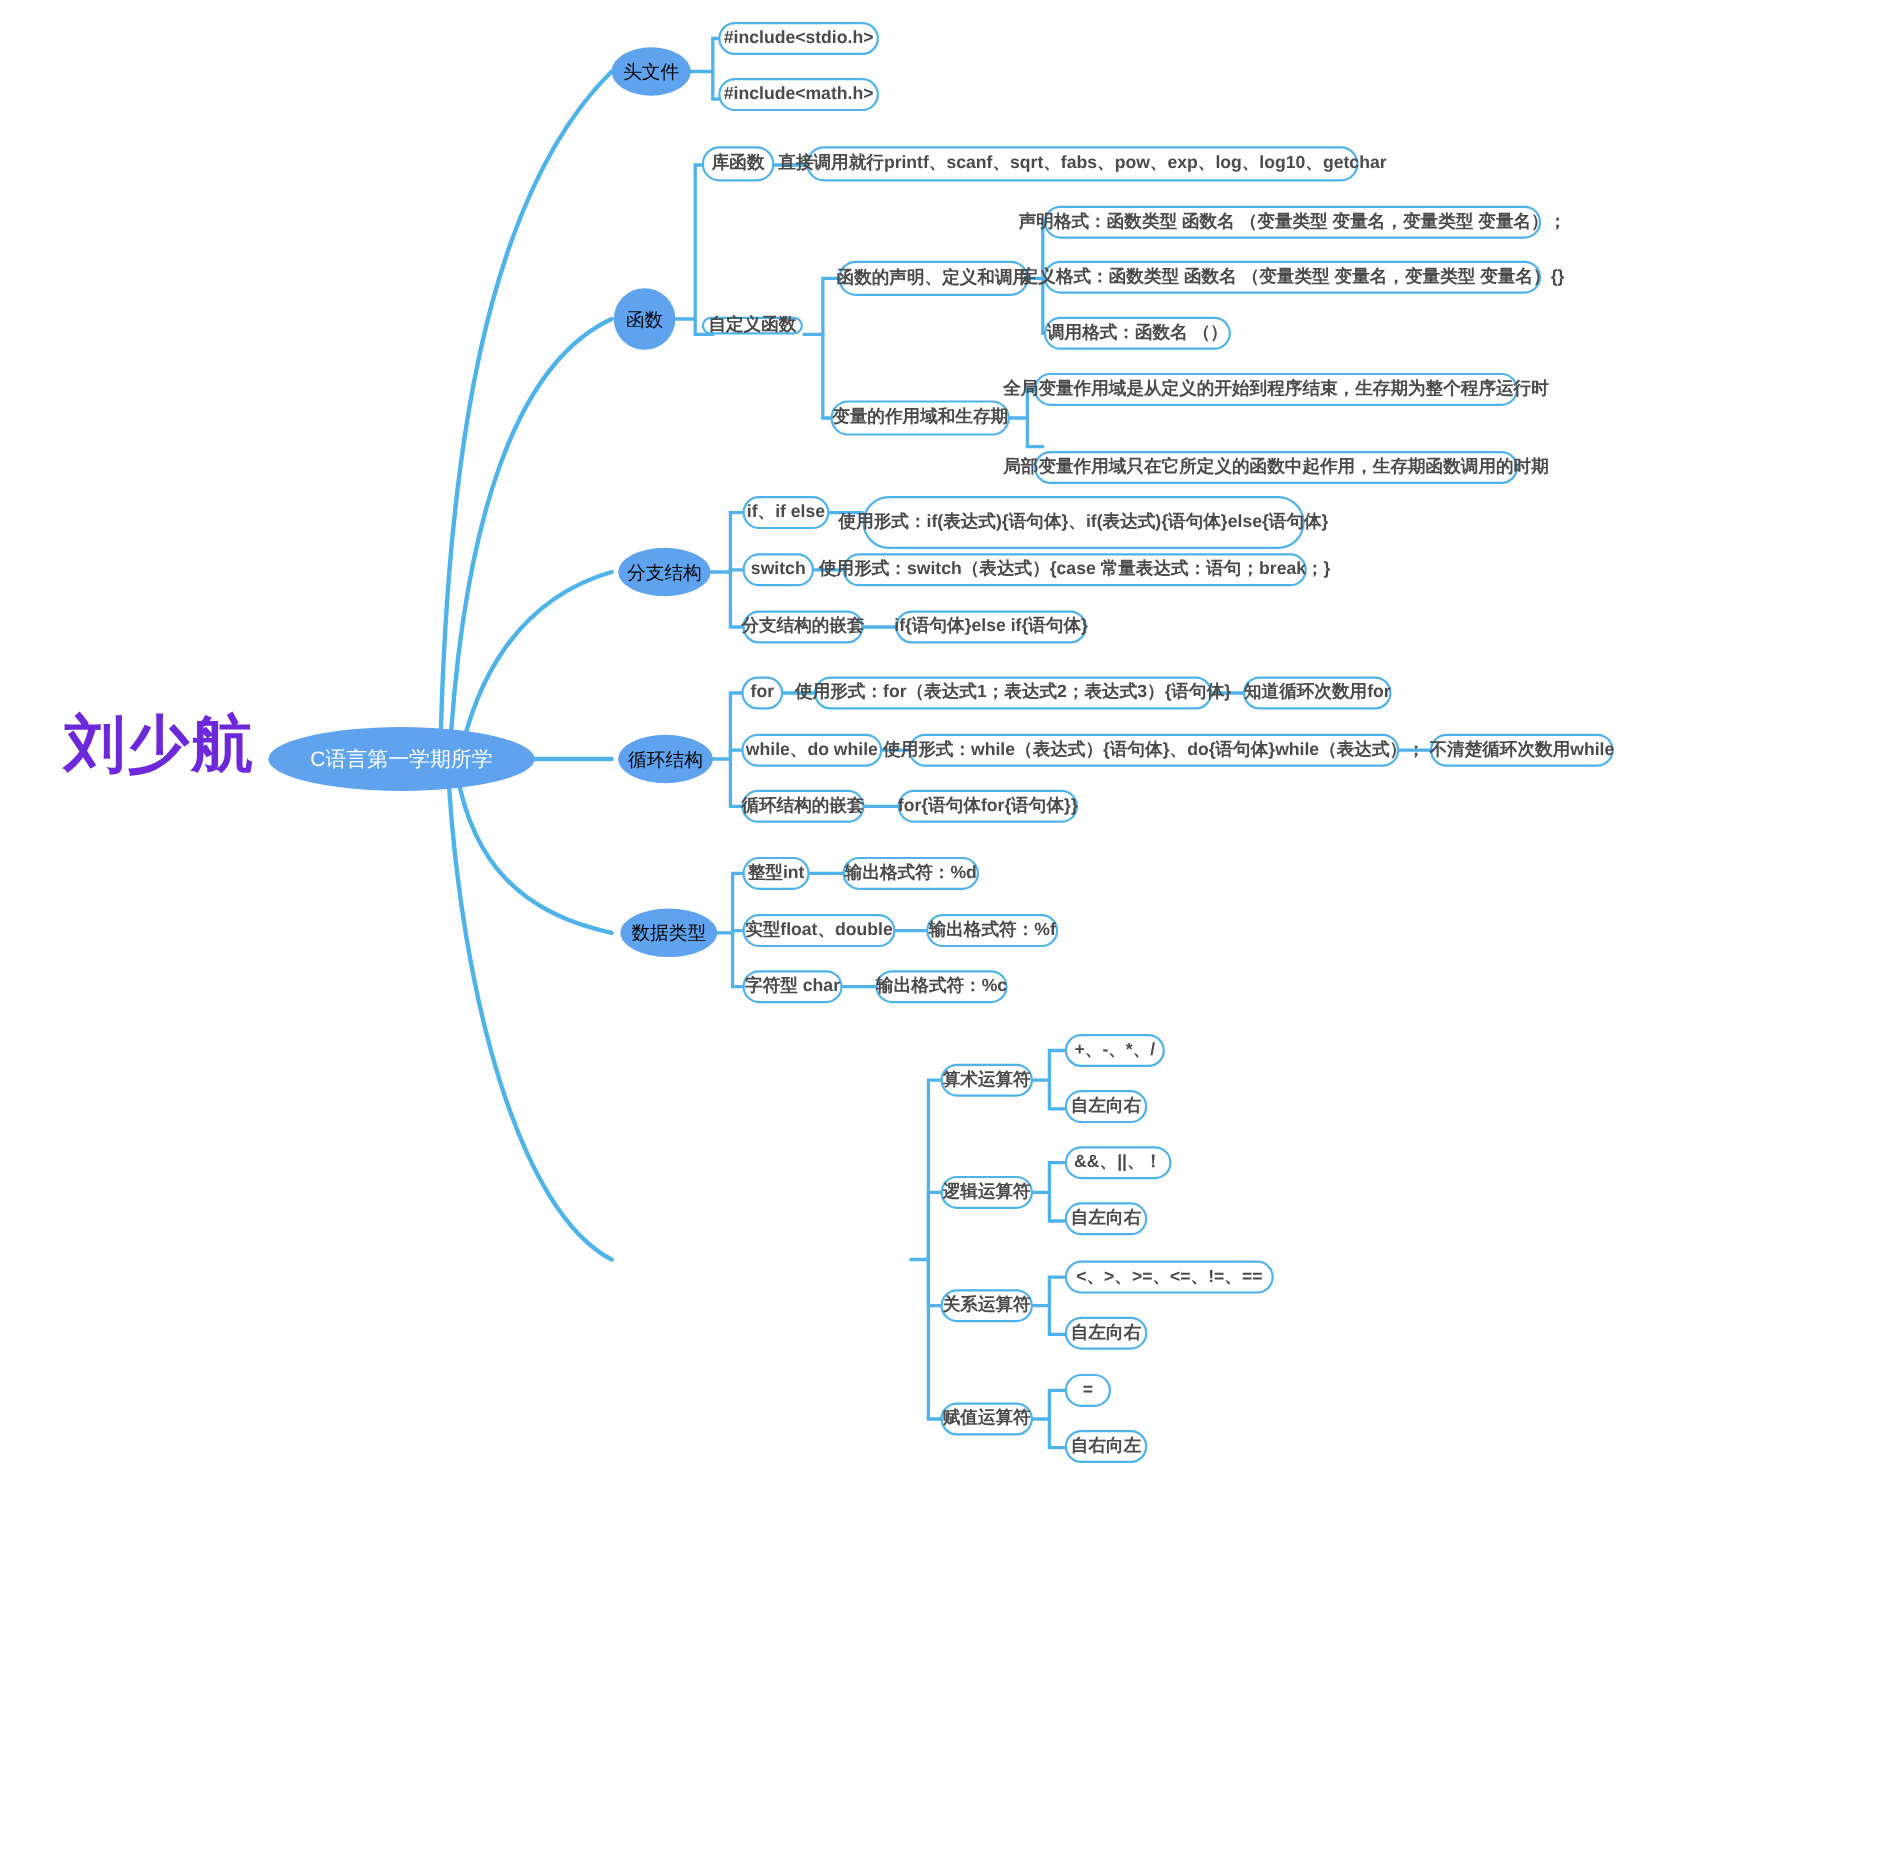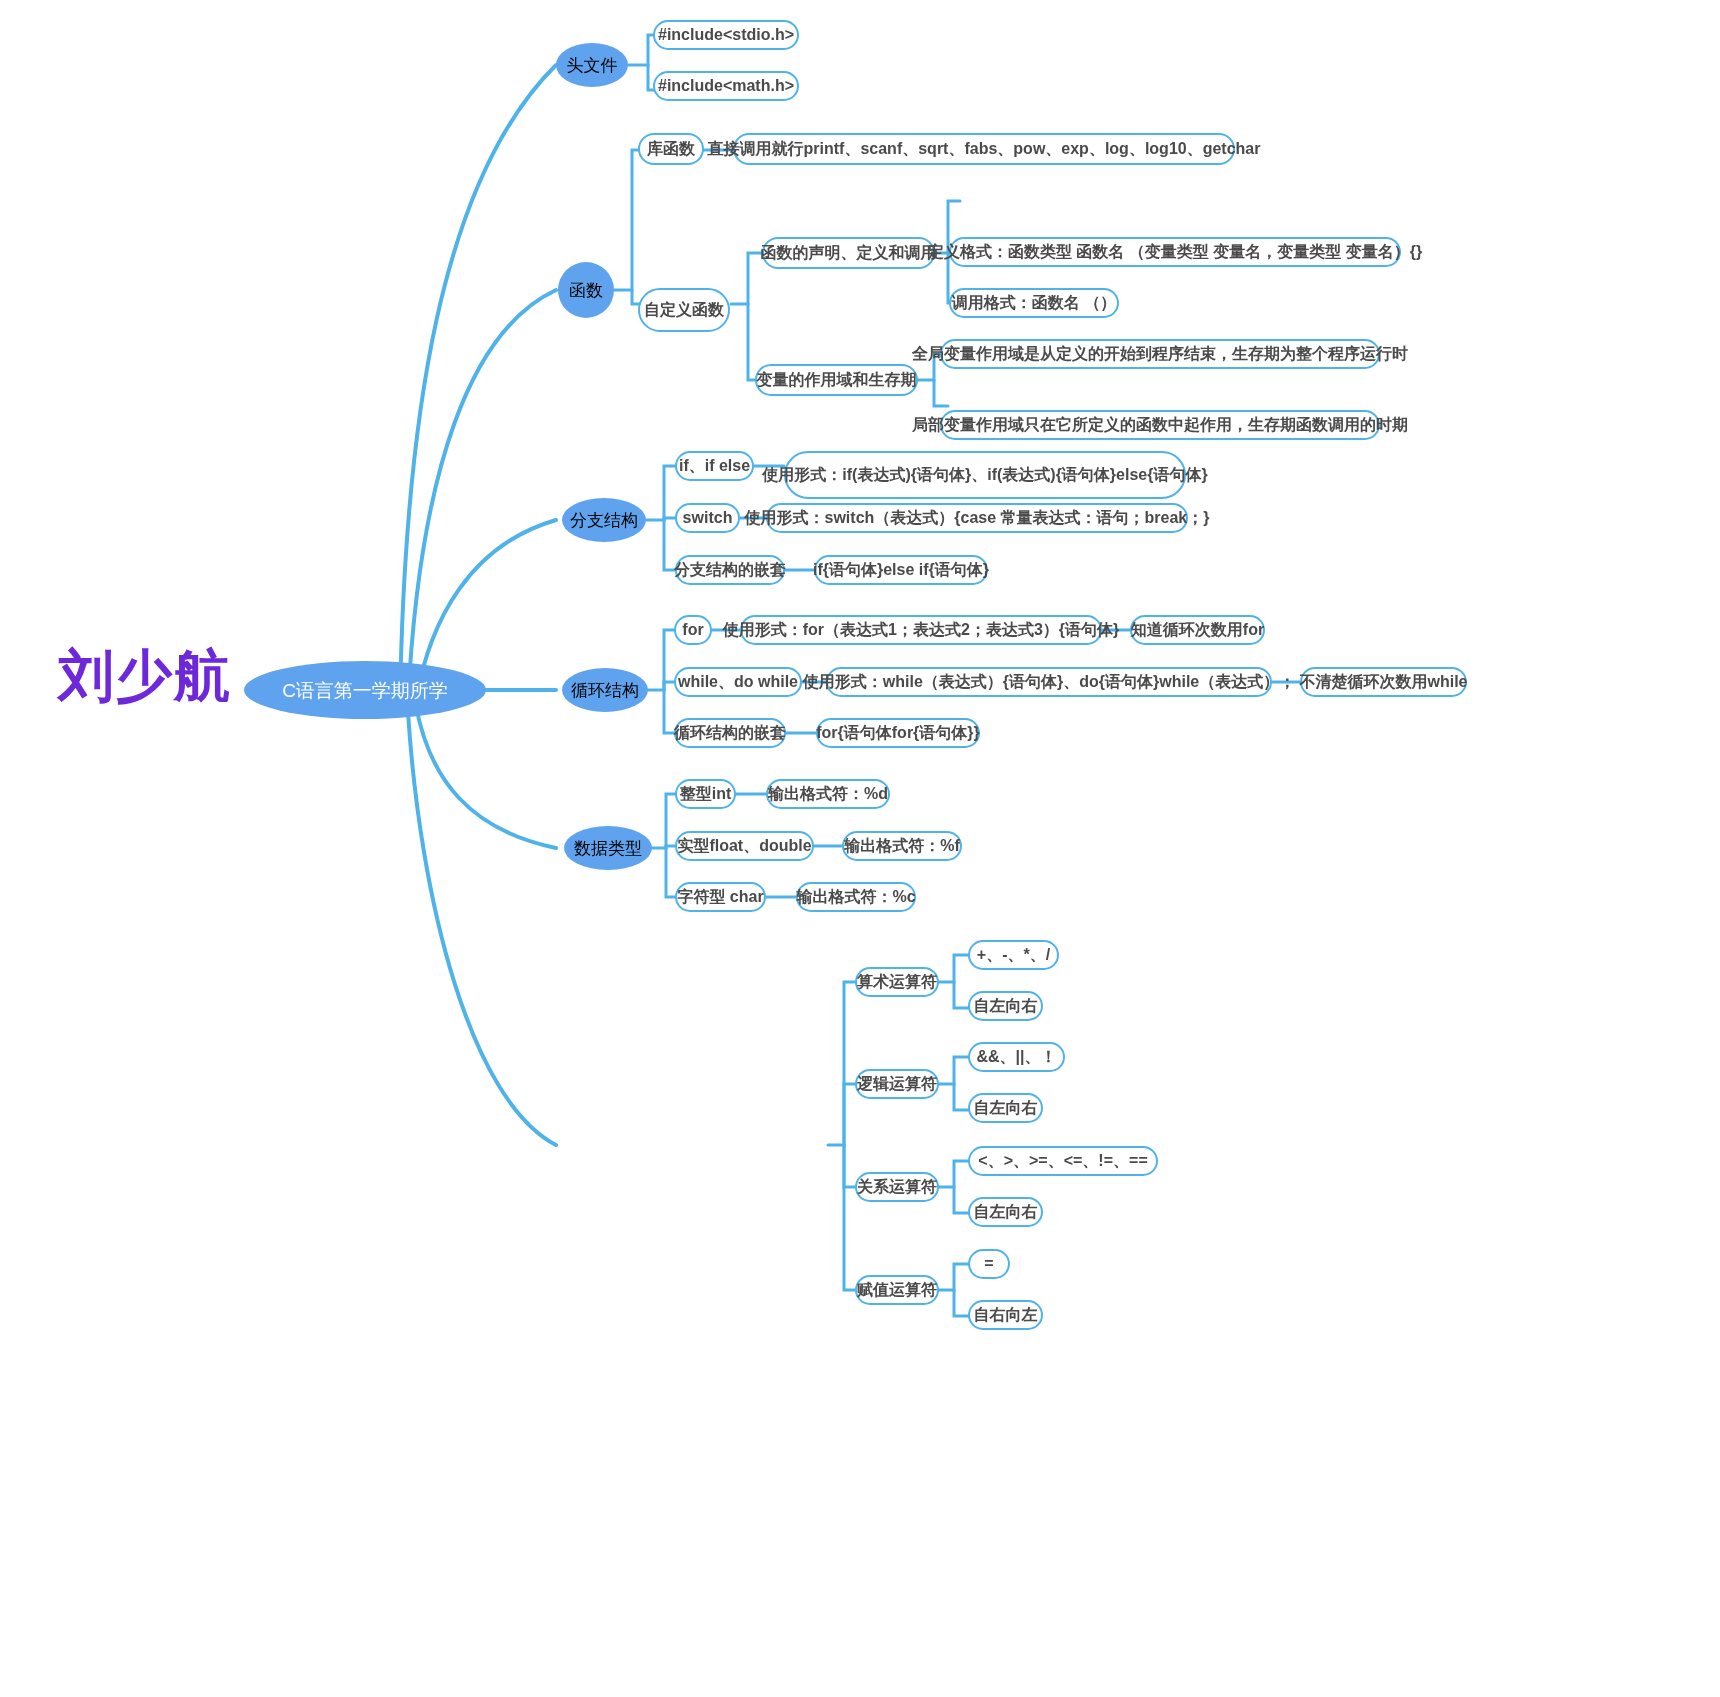--- a/index.html
+++ b/index.html
@@ -150,23 +150,24 @@
 
   <div class="node l1-node" style="left:556px; top:43px; width:72px; height:44px;">头文件</div>
   <div class="node pill" style="left:653px; top:20px; width:146px; height:30px;">#include&lt;stdio.h&gt;</div>
   <div class="node pill" style="left:653px; top:71px; width:146px; height:30px;">#include&lt;math.h&gt;</div>
 
   <div class="node l1-node" style="left:558px; top:262px; width:56px; height:56px;">函数</div>
 
   <div class="node pill" style="left:638px; top:133px; width:66px; height:32px;">库函数</div>
   <div class="node pill" style="left:733px; top:133px; width:502px; height:32px;">直接调用就行printf、scanf、sqrt、fabs、pow、exp、log、log10、getchar</div>
 
-  <div class="node pill" style="left:638px; top:288px; width:92px; height:44px;">自定义函数</div>
+  <div class="node pill" style="left:638px; top:288px; width:92px; height:16px;">自定义函数</div>
 
   <div class="node pill" style="left:762px; top:237px; width:173px; height:32px;">函数的声明、定义和调用</div>
+  <div class="node pill" style="left:949px; top:187px; width:452px; height:30px;">声明格式：函数类型 函数名 （变量类型 变量名，变量类型 变量名）；</div>
   <div class="node pill" style="left:949px; top:237px; width:452px; height:30px;">定义格式：函数类型 函数名 （变量类型 变量名，变量类型 变量名）{}</div>
   <div class="node pill" style="left:949px; top:288px; width:170px; height:30px;">调用格式：函数名 （）</div>
 
   <div class="node pill" style="left:755px; top:364px; width:163px; height:32px;">变量的作用域和生存期</div>
   <div class="node pill" style="left:940px; top:339px; width:440px; height:30px;">全局变量作用域是从定义的开始到程序结束，生存期为整个程序运行时</div>
   <div class="node pill" style="left:940px; top:410px; width:440px; height:30px;">局部变量作用域只在它所定义的函数中起作用，生存期函数调用的时期</div>
 
   <div class="node l1-node" style="left:562px; top:498px; width:84px; height:44px;">分支结构</div>
 
   <div class="node pill" style="left:675px; top:451px; width:79px; height:30px;">if、if else</div>

